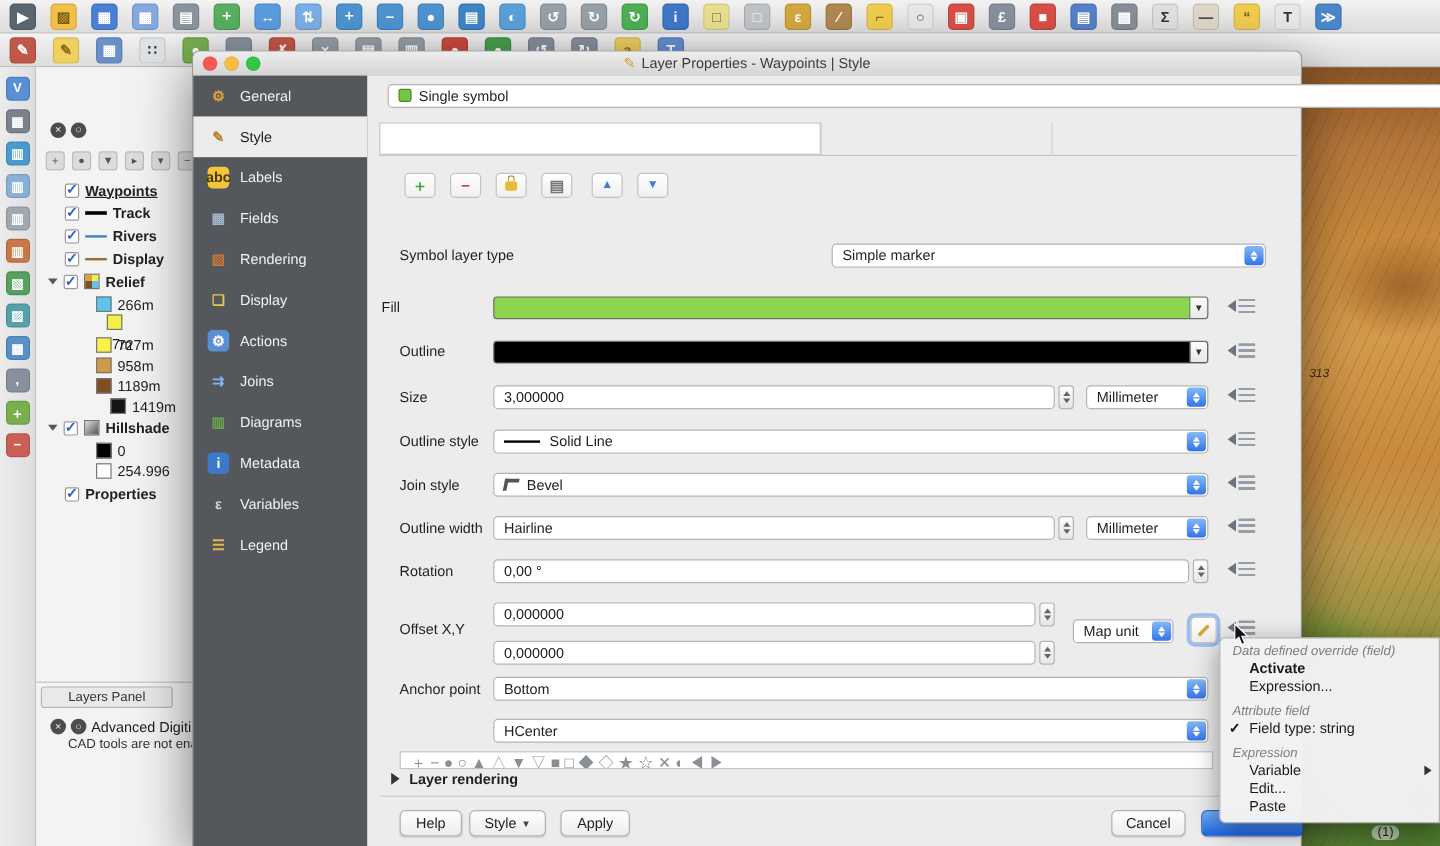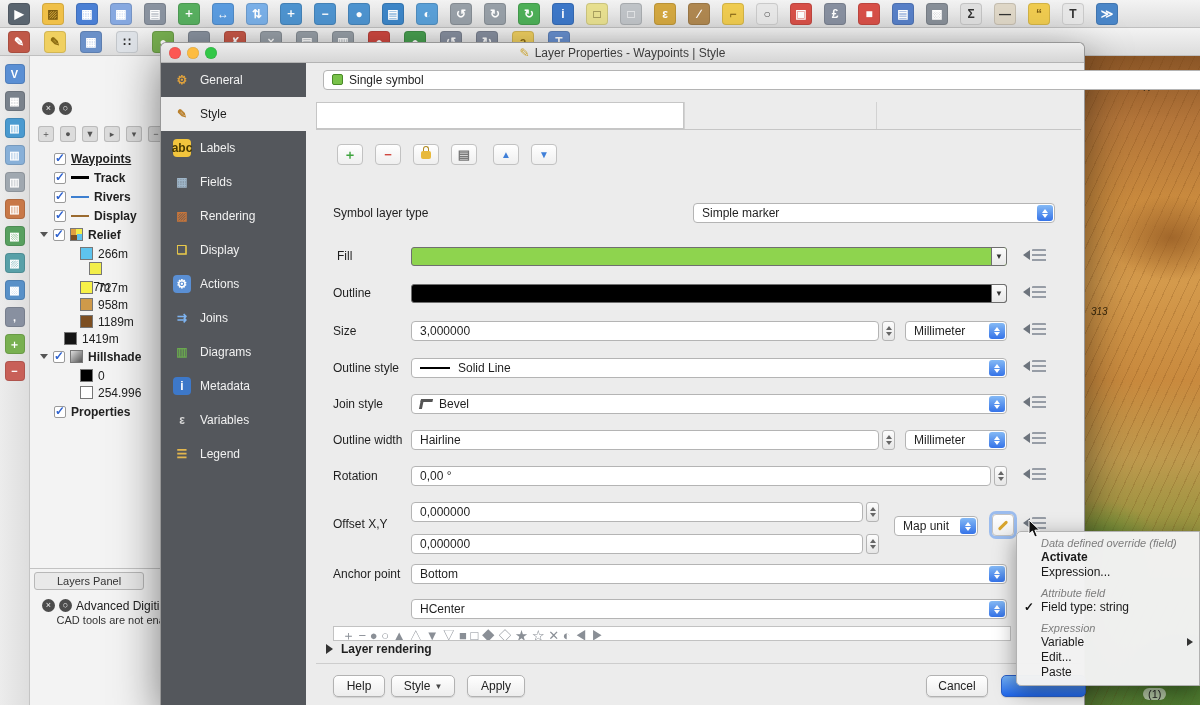--- a/index.html
+++ b/index.html
@@ -100,21 +100,21 @@
          display:flex; align-items:center; justify-content:center; gap:4px;
          box-shadow:0 1px 1px rgba(0,0,0,.12); }
   .btn.primary { background:linear-gradient(#74b2f8,#2067ec); border-color:#2a5fc8; color:#fff; }
 
   
   #ctx { left:1016px; top:531px; width:184px; z-index:30; background:rgba(242,242,242,.98);
          border:1px solid #b2b2b2; border-radius:5px 0 0 5px; box-shadow:0 6px 22px rgba(0,0,0,.4);
          padding:4px 0 5px 0; }
   .mi { position:relative; height:15px; line-height:15px; padding-left:24px; font-size:12px; color:#1a1a1a;
         white-space:nowrap; }
-  .mi.hdr { font-style:italic; color:#7d7d7d; font-size:11px; padding-left:24px; height:14px; line-height:14px; }
+  .mi.hdr { font-style:italic; color:#7d7d7d; font-size:11px; padding-left:10px; height:14px; line-height:14px; }
   .mi.bold { font-weight:bold; }
   .mi .chk { position:absolute; left:7px; top:0; font-weight:bold; color:#111; }
   .mi .sub { position:absolute; right:6px; top:3px; width:0; height:0;
              border-top:4px solid transparent; border-bottom:4px solid transparent;
              border-left:6px solid #333; }
   .gap { height:6px; }
 
   #cursor { left:1028px; top:519px; z-index:40; }
   .shape-strip { position:absolute; background:#fff; border:1px solid #c2c2c2;
                  overflow:hidden; display:flex; gap:14px; align-items:flex-start;
@@ -254,21 +254,21 @@
     <span>727m</span>
   </div>
   <div class="trow" style="left:50px;top:240px;">
     <span class="sw" style="background: rgb(207, 154, 74);"></span>
     <span>958m</span>
   </div>
   <div class="trow" style="left:50px;top:257px;">
     <span class="sw" style="background: rgb(125, 79, 34);"></span>
     <span>1189m</span>
   </div>
-  <div class="trow" style="left:34px;top:274px;text-align:right;">
+  <div class="trow" style="left:62px;top:274px;text-align:right;">
     <span class="sw" style="background: rgb(20, 20, 20);"></span>
     <span>1419m</span>
   </div>
   <div class="trow" style="left:10px;top:292px;">
     <span class="exp"></span>
     <span class="cb on"></span>
     <span class="sw" style="background:linear-gradient(135deg,#ddd,#555);"></span>
     <span class="lname">Hillshade</span>
   </div>
   <div class="trow" style="left:50px;top:311px;">
@@ -393,21 +393,21 @@
 
   <span class="lbl" style="left:172px;top:163px;">Symbol layer type</span>
   <div class="combo" style="left:532px;top:160px;width:362px;">
     <span>Simple marker</span>
     <span class="stp">
         <span class="tri-u"></span>
         <span class="tri-d"></span>
       </span>
   </div>
 
-  <span class="lbl" style="left:176px;top:206px;text-align:right;">Fill</span>
+  <span class="lbl" style="left:157px;top:206px;text-align:right;">Fill</span>
   <div class="colorbar" style="left: 250px; top: 204px; width: 596px; background: rgb(142, 212, 78);">
     <span class="arr">▼</span>
   </div>
 
   <span class="lbl" style="left:172px;top:243px;">Outline</span>
   <div class="colorbar" style="left: 250px; top: 241px; width: 596px; background: rgb(0, 0, 0);">
     <span class="arr">▼</span>
   </div>
 
   <span class="lbl" style="left:172px;top:281px;">Size</span>

